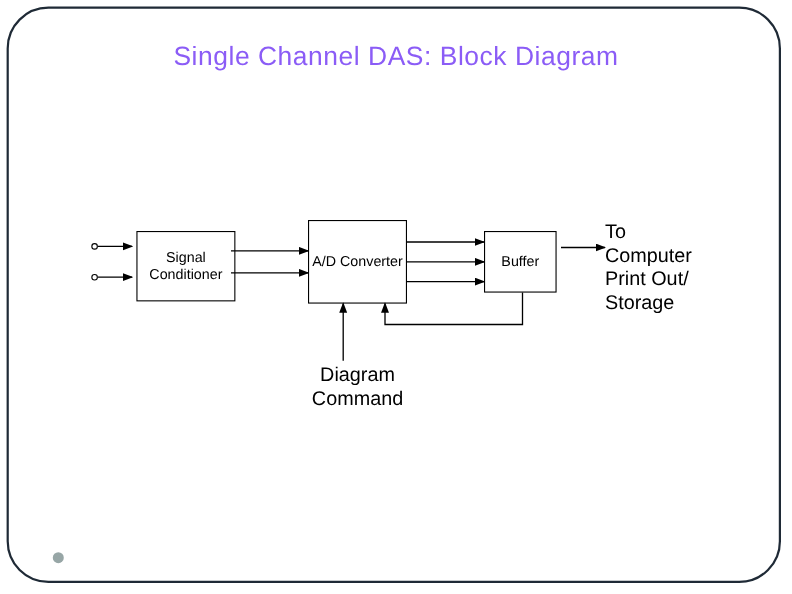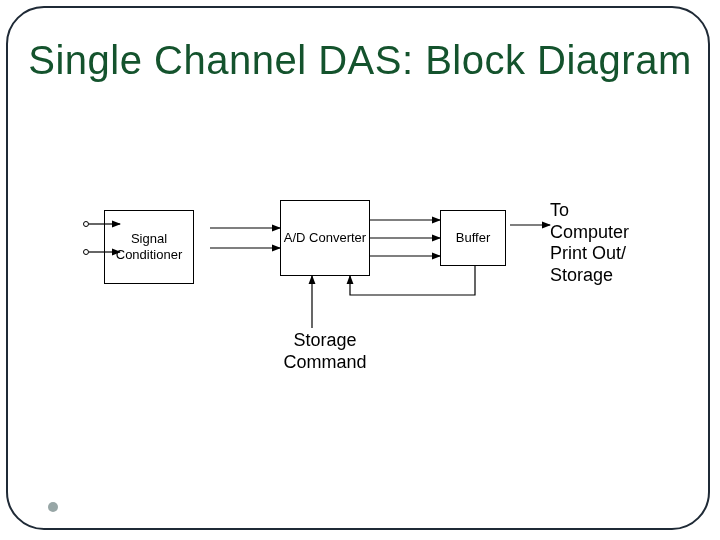--- a/index.html
+++ b/index.html
@@ -20,22 +20,22 @@
     border: 2px solid #1f2a36;
     border-radius: 38px;
     box-sizing: border-box;
   }
   .title {
     position: absolute;
     top: 38px;
     left: 0;
     width: 720px;
     text-align: center;
-    font-size: 40px;
-    color: #14532d;
+    font-size: 24px;
+    color: #8b5cf6;
     font-weight: 400;
     letter-spacing: 0.5px;
   }
   .diagram {
     position: absolute;
     left: 80px;
     top: 200px;
     width: 560px;
     height: 180px;
   }
@@ -80,29 +80,29 @@
 </style>
 </head>
 <body>
 
 <div class="slide-frame"></div>
 
 <div class="title">Single Channel DAS: Block Diagram</div>
 
 <div class="diagram">
 
-  <div class="block" style="left:24px; top:10px; width:90px; height:74px;">Signal
+  <div class="block" style="left:44px; top:10px; width:90px; height:64px;">Signal
 Conditioner</div>
 
   <div class="block" style="left:200px; top:0px; width:90px; height:76px;">A/D
 Converter</div>
 
   <div class="block" style="left:360px; top:10px; width:66px; height:56px;">Buffer</div>
 
-  <div class="label" style="left:200px; top:130px; width:90px;">Storage
+  <div class="label" style="left:200px; top:130px; width:90px;">Diagram
 Command</div>
 
   <div class="label" style="left:470px; top:0px; width:100px; text-align:left;">To Computer
 Print Out/
 Storage</div>
 
   <svg class="arrows">
     <defs>
       <marker id="ah" markerWidth="8" markerHeight="8" refX="7" refY="3" orient="auto">
         <path d="M0,0 L8,3 L0,6 Z" fill="#000"></path>

